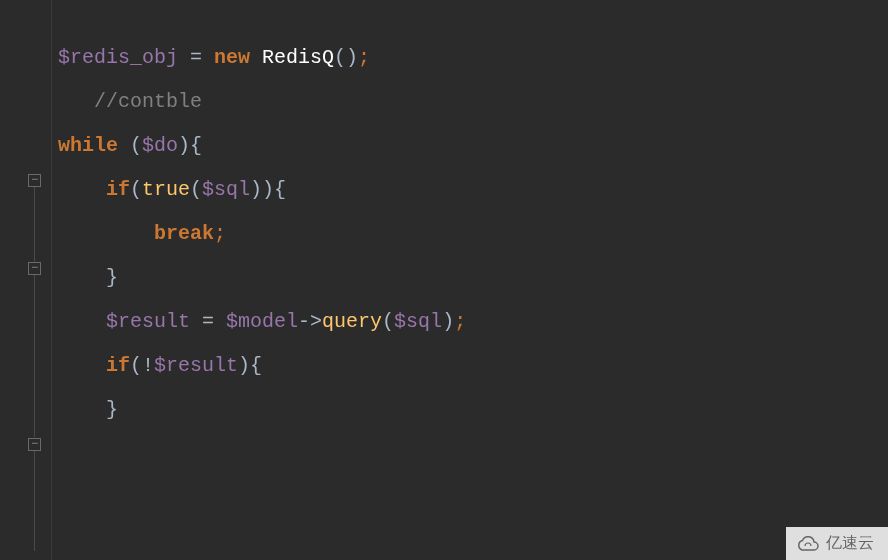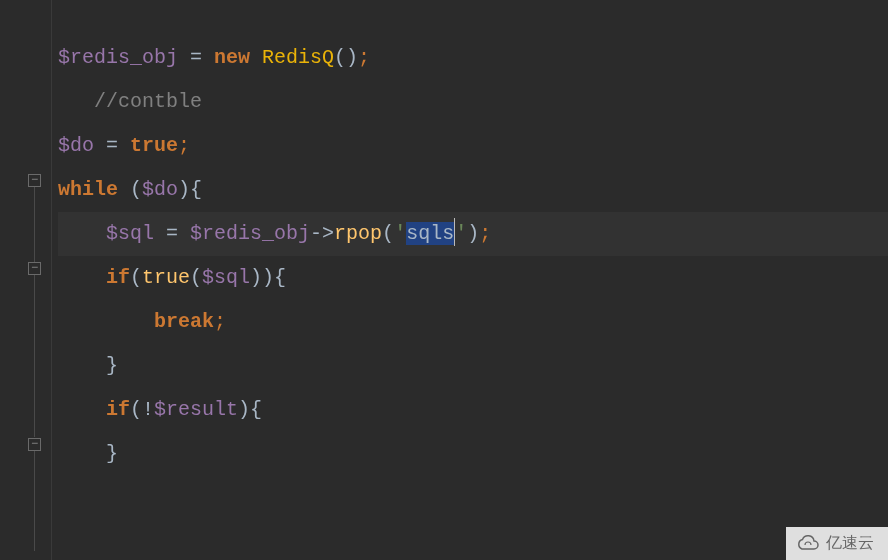--- a/index.html
+++ b/index.html
@@ -56,21 +56,21 @@
     color: #a9b7c6;
     position: relative;
   }
   .line.current {
     background: #323232;
   }
   .kw { color: #cc7832; font-weight: bold; }
   .var { color: #9876aa; }
   .op { color: #a9b7c6; }
   .fn { color: #ffc66d; }
-  .class { color: #eab308; }
+  .class { color: #ffffff; }
   .str { color: #6a8759; }
   .cmt { color: #808080; margin-left: 36px; }
   .cm { color: #cc7832; }
   .sel {
     background: #214283;
     color: #a9b7c6;
   }
   .caret {
     display: inline-block;
     width: 1px;
@@ -83,46 +83,45 @@
   .watermark {
     position: absolute;
     right: 0;
     bottom: 0;
     background: rgba(255,255,255,0.85);
     color: #666;
     font-family: sans-serif;
     font-size: 16px;
     padding: 6px 14px 6px 10px;
     display: flex;
-    align-items: flex-start;
+    align-items: flex-end;
     gap: 6px;
   }
   .watermark svg { width: 24px; height: 20px; }
 </style>
 </head>
 <body>
 
 <div class="editor">
   <div class="gutter">
     <div class="fold-marker" style="top:174px;"></div>
     <div class="fold-line" style="top:187px; height:78px;"></div>
     <div class="fold-marker" style="top:262px;"></div>
     <div class="fold-line" style="top:275px; height:162px;"></div>
     <div class="fold-marker" style="top:438px;"></div>
     <div class="fold-line" style="top:451px; height:100px;"></div>
   </div>
   <div class="code" id="code-area">
       <div class="line"><span class="var">$redis_obj</span><span class="op"> = </span><span class="kw">new</span><span class="op"> </span><span class="class">RedisQ</span><span class="op">()</span><span class="cm">;</span></div>
       <div class="line"><span class="cmt">//contble</span></div>
-      <div class="line"><span class="var">$do</span><span class="op"> = </span><span class="kw">true</span><span class="cm">;</span></div>
       <div class="line"><span class="kw">while</span><span class="op"> (</span><span class="var">$do</span><span class="op">){</span></div>
-      <div class="line current">    <span class="var">$sql</span><span class="op"> = </span><span class="var">$redis_obj</span><span class="op">-&gt;</span><span class="fn">rpop</span><span class="op">(</span><span class="str">'</span><span class="sel">sqls</span><span class="caret"></span><span class="str">'</span><span class="op">)</span><span class="cm">;</span></div>
       <div class="line">    <span class="kw">if</span><span class="op">(</span><span class="fn">true</span><span class="op">(</span><span class="var">$sql</span><span class="op">)){</span></div>
       <div class="line">        <span class="kw">break</span><span class="cm">;</span></div>
       <div class="line">    <span class="op">}</span></div>
+      <div class="line">    <span class="var">$result</span><span class="op"> = </span><span class="var">$model</span><span class="op">-&gt;</span><span class="fn">query</span><span class="op">(</span><span class="var">$sql</span><span class="op">)</span><span class="cm">;</span></div>
       <div class="line">    <span class="kw">if</span><span class="op">(!</span><span class="var">$result</span><span class="op">){</span></div>
       <div class="line">    <span class="op">}</span></div>
     </div>
 </div>
 
 <div class="watermark">
   <svg viewBox="0 0 24 20">
     <path d="M18 8a6 6 0 0 0-11.5-1.5A5 5 0 0 0 6 16h12a4 4 0 0 0 0-8z" fill="none" stroke="#666" stroke-width="1.5"></path>
     <path d="M9 12 a3 3 0 0 1 6 0" fill="none" stroke="#666" stroke-width="1.2"></path>
   </svg>

